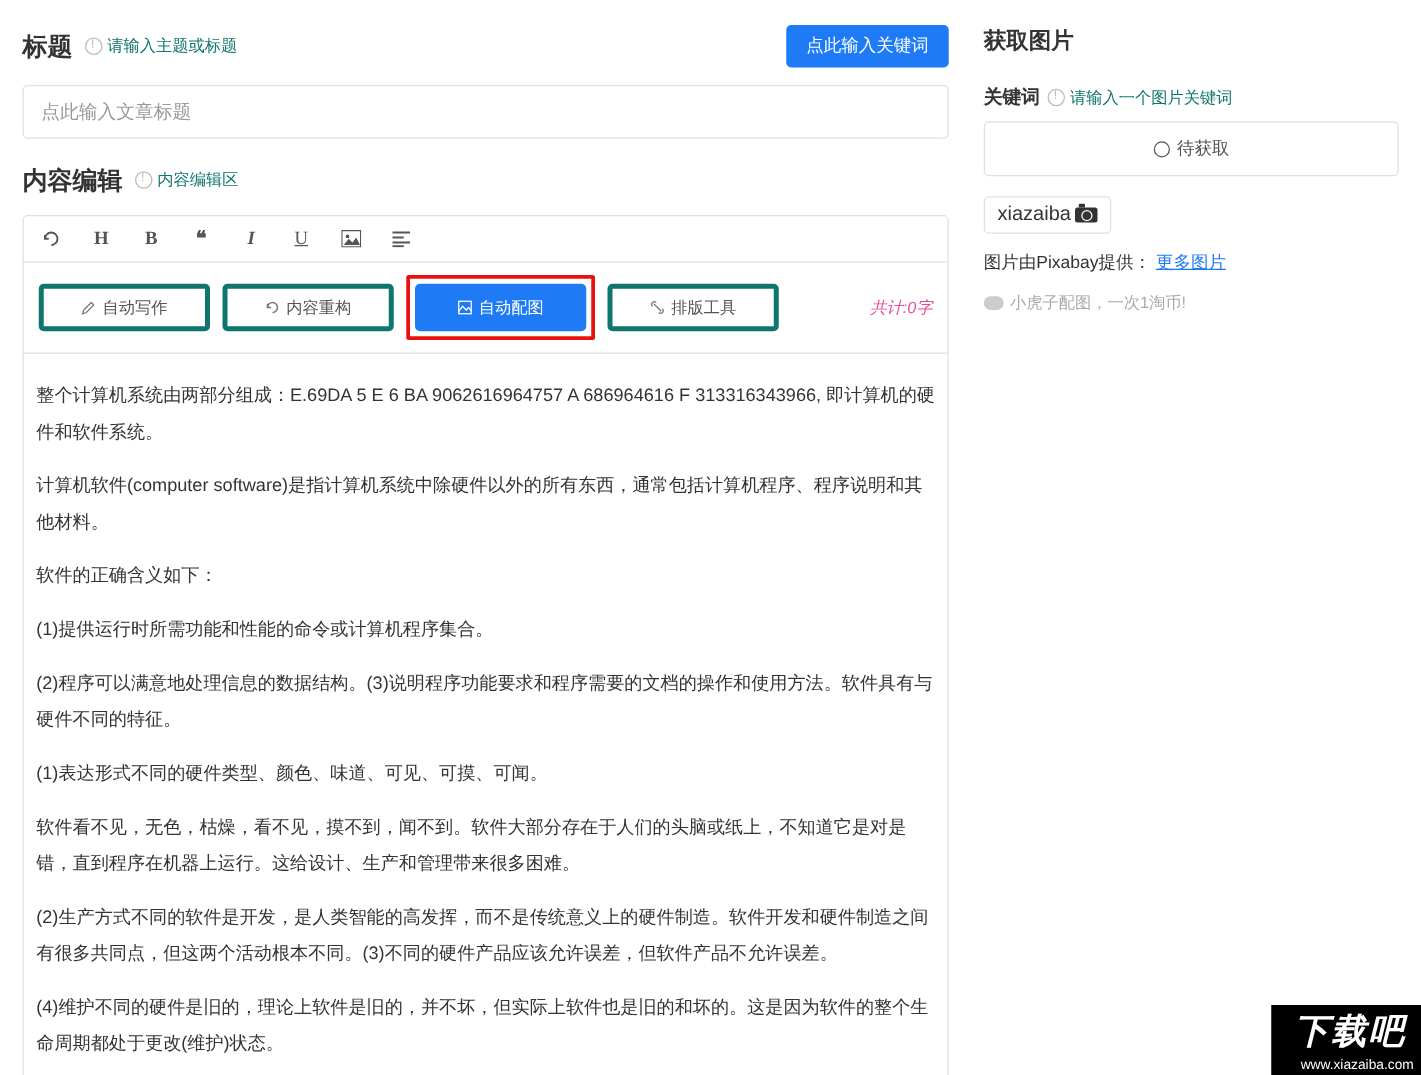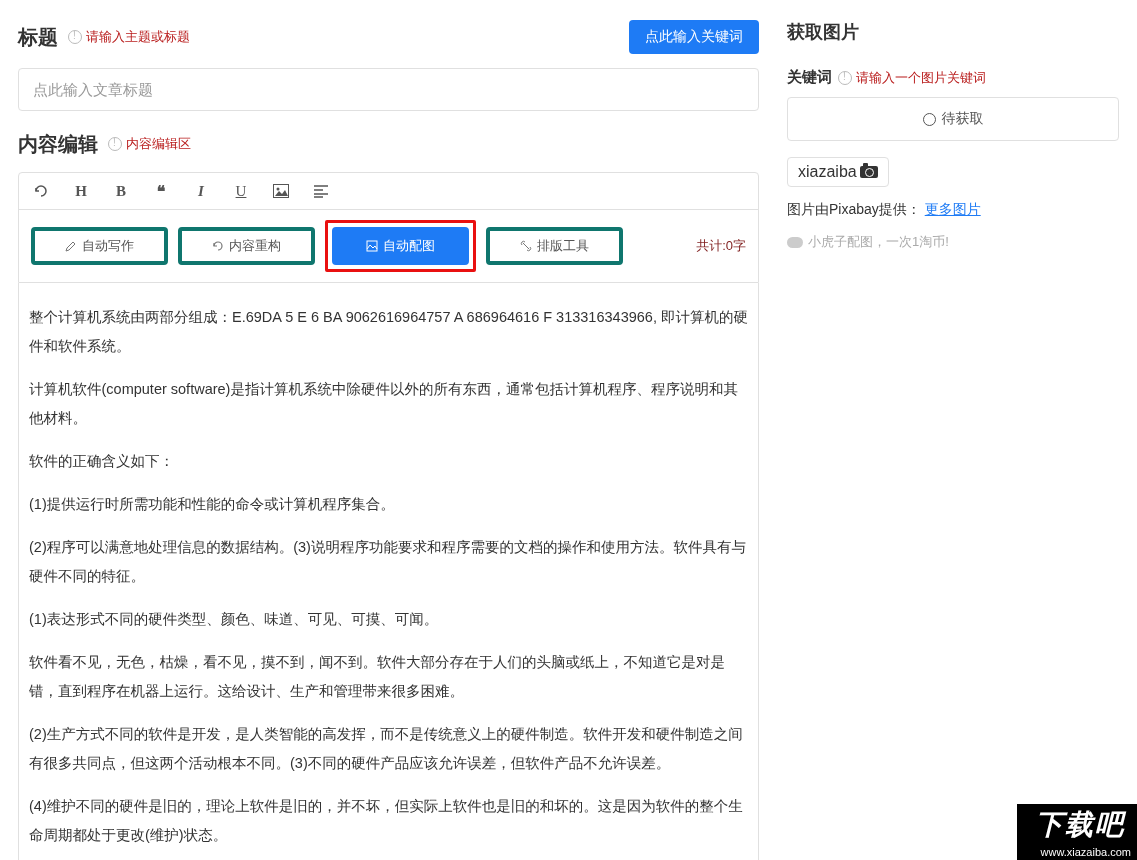--- a/index.html
+++ b/index.html
@@ -3,40 +3,40 @@
 <meta charset="utf-8">
 <style>
 * { margin: 0; padding: 0; box-sizing: border-box; }
 body { font-family: "Microsoft YaHei", Arial, sans-serif; background: #fff; font-size: 14px; color: #333; }
 .container { display: flex; width: 1137px; }
 .left-panel { flex: 1; padding: 20px 18px 20px 18px; }
 .right-panel { width: 360px; padding: 20px 18px 20px 10px; }
 
 .section-header { display: flex; align-items: center; justify-content: space-between; margin-bottom: 14px; }
 .section-title { font-size: 20px; font-weight: bold; color: #333; }
-.hint { font-size: 13px; color: #b91c1c; margin-left: 6px; display: inline-flex; align-items: center; }
+.hint { font-size: 13px; color: #0f766e; margin-left: 6px; display: inline-flex; align-items: center; }
 .hint-icon { display: inline-block; width: 14px; height: 14px; border: 1px solid #bbb; border-radius: 50%; margin-right: 4px; position: relative; }
 .hint-icon::after { content: "!"; color: #bbb; font-size: 10px; position: absolute; left: 4px; top: -1px; }
 
 .btn-primary { background: #1e7bf5; color: #fff; border: none; padding: 8px 16px; border-radius: 4px; font-size: 14px; cursor: pointer; }
 
 .title-input { width: 100%; border: 1px solid #e0e0e0; border-radius: 4px; padding: 12px 14px; font-size: 15px; color: #333; }
 .title-input::placeholder { color: #999; }
 
 .content-section { margin-top: 20px; }
 
 .toolbar-wrap { border: 1px solid #e0e0e0; border-radius: 4px 4px 0 0; }
 .format-toolbar { display: flex; align-items: center; padding: 8px 12px; border-bottom: 1px solid #e0e0e0; gap: 20px; }
 .fmt-btn { width: 20px; height: 20px; display: flex; align-items: center; justify-content: center; color: #555; cursor: pointer; font-size: 15px; }
 
 .action-toolbar { display: flex; align-items: center; padding: 10px 12px; gap: 10px; }
 .action-btn { border: 4px solid #0f766e; background: #fff; padding: 6px 30px; border-radius: 4px; font-size: 13px; color: #555; cursor: pointer; display: inline-flex; align-items: center; gap: 5px; }
 .action-btn.active { background: #1e7bf5; color: #fff; border-color: #1e7bf5; }
 .highlight-red { border: 3px solid #e91010; padding: 4px; display: inline-block; border-radius: 2px; }
-.count-text { margin-left: auto; font-size: 13px; color: #7f1d1d; }
+.count-text { margin-left: auto; font-size: 13px; color: #ec4899; font-style: italic; }
 
 .editor-body { padding: 20px 10px 20px 10px; border: 1px solid #e0e0e0; border-top: none; min-height: 540px; line-height: 2; font-size: 14.5px; color: #333; }
 .editor-body p { margin-bottom: 14px; }
 
 .right-section-title { font-size: 18px; font-weight: bold; color: #333; margin-bottom: 24px; }
 .right-label-row { display: flex; align-items: center; margin-bottom: 10px; }
 .right-label { font-size: 15px; font-weight: bold; color: #333; }
 
 .highlight-red-block { border: 3px solid #e91010; padding: 8px 10px 10px 10px; margin-bottom: 14px; }
 .keyword-input { width: 100%; border: 1px solid #e0e0e0; border-radius: 4px; padding: 12px 14px; font-size: 15px; margin-bottom: 12px; }

